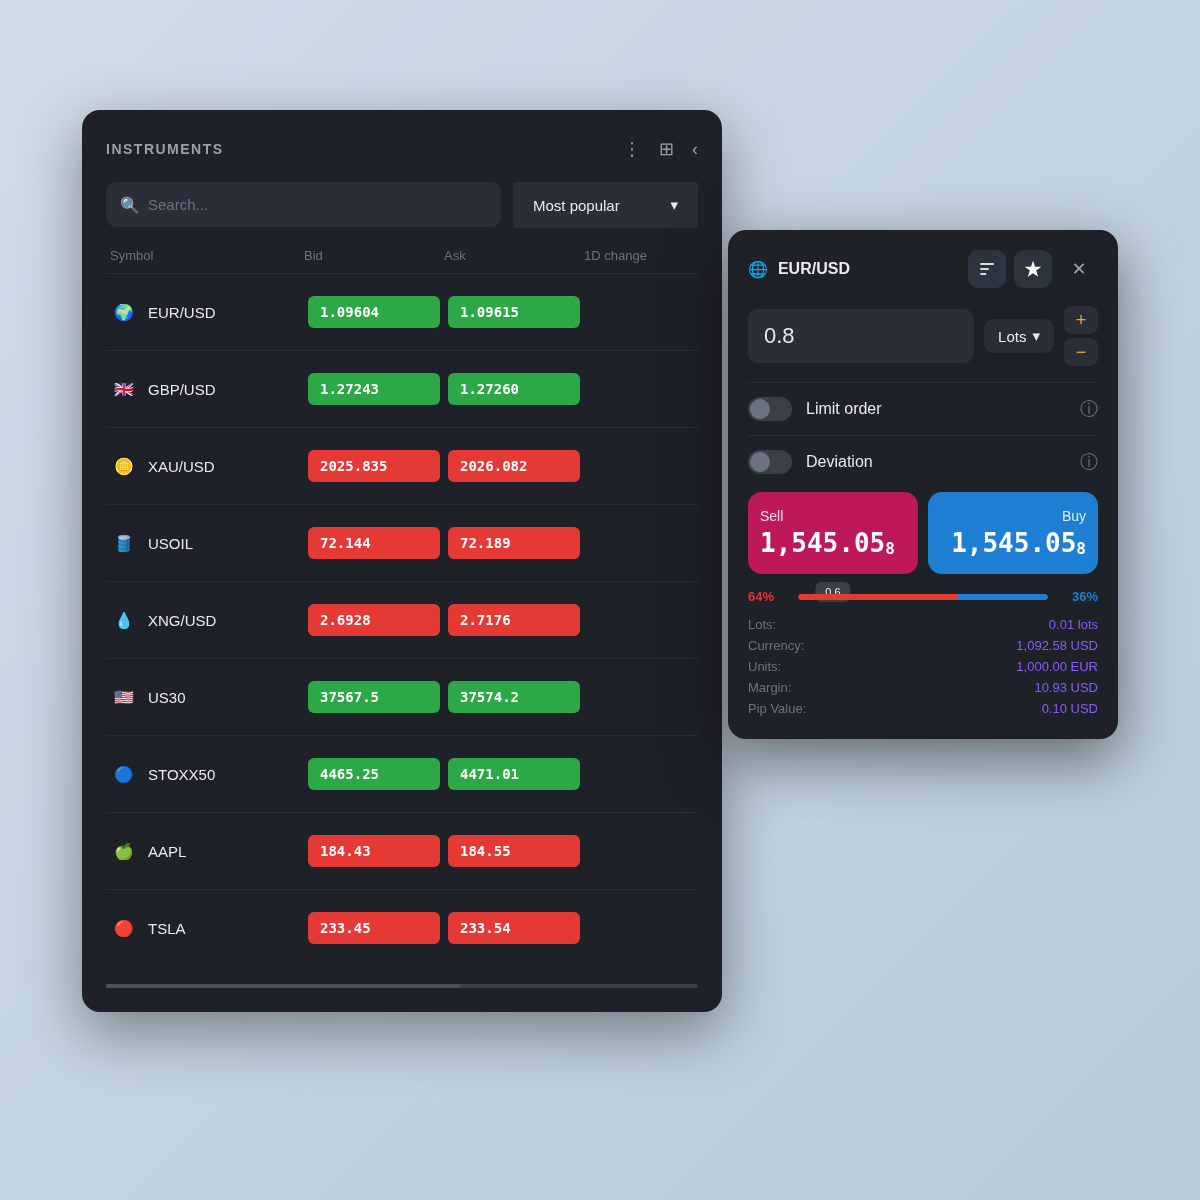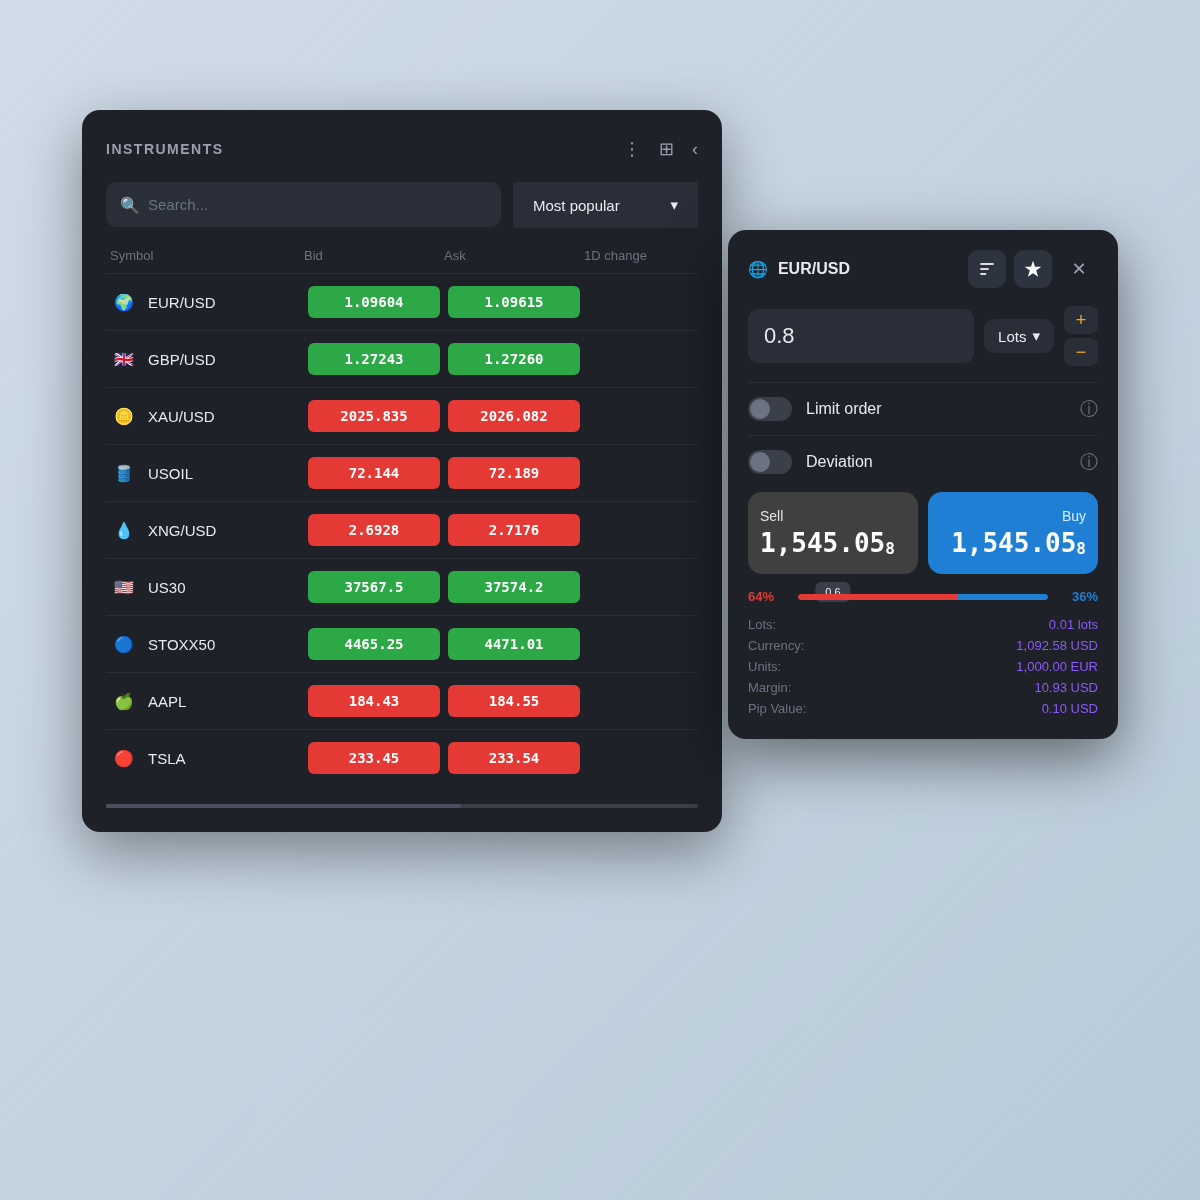--- a/index.html
+++ b/index.html
@@ -143,23 +143,22 @@
       align-items: center;
       justify-content: center;
       font-size: 16px;
     }
 
     .bid-cell, .ask-cell {
       border-radius: 6px;
       padding: 8px 12px;
       font-size: 14px;
       font-weight: 600;
-      text-align: center;
       font-family: monospace;
-      margin: 2px 4px;
+      margin: 12px 4px;
     }
 
     .bid-green { background: #2da846; color: #fff; }
     .bid-red { background: #e53935; color: #fff; }
     .ask-green { background: #2da846; color: #fff; }
     .ask-red { background: #e53935; color: #fff; }
 
     .scrollbar-track {
       height: 4px;
       background: #3a3f4a;
@@ -324,21 +323,21 @@
     
     .buy-sell-row {
       display: flex;
       gap: 10px;
       margin-top: 4px;
       margin-bottom: 4px;
     }
 
     .sell-btn {
       flex: 1;
-      background: #404040;
+      background: #be185d;
       border-radius: 14px;
       padding: 16px 12px;
       cursor: pointer;
       position: relative;
     }
 
     .buy-btn {
       flex: 1;
       background: #1e7fd4;
       border-radius: 14px;

